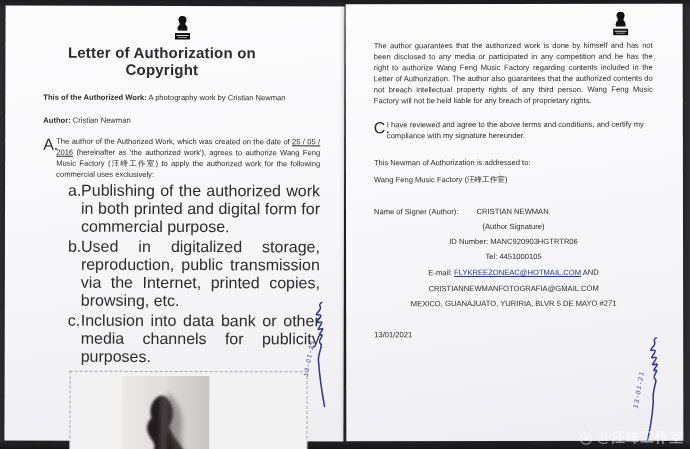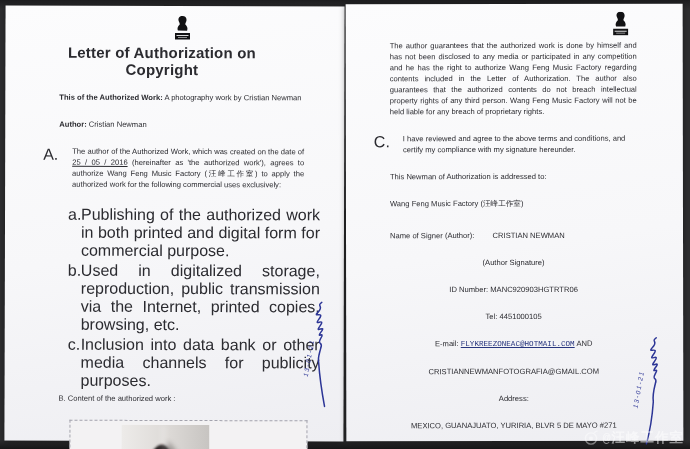--- a/index.html
+++ b/index.html
@@ -14,21 +14,21 @@
     box-shadow:0 1px 6px rgba(0,0,0,.45);
   }
   .page.left{left:5px;top:6px;width:339px;height:435px;transform:rotate(.15deg);}
   .page.right{left:346px;top:4px;width:337px;height:437px;transform:rotate(-.1deg);}
   .inner{position:absolute;inset:0;}
   .page.left .inner{padding:8px 24px 0 38px;}
   .page.right .inner{padding:24px 30px 0 28px;}
   .logo{display:block;width:16px;height:24px;margin:2px auto 2px;}
   .logo.corner{position:absolute;top:8px;right:54px;margin:0;}
   h1.doc-title{font-size:15px;font-weight:bold;text-align:center;margin:4px 40px 14px 0;letter-spacing:.2px;}
-  p,.line{font-size:7.6px;line-height:1.45;margin:16px;}
+  p,.line{font-size:7.6px;line-height:1.45;margin:0;}
   b{font-weight:bold;}
   .gap10{margin-top:10px;}
   .underline{text-decoration:underline;}
   .clause{position:relative;padding-left:13px;margin-top:10px;text-align:justify;}
   .clause .marker{position:absolute;left:0;top:0;}
   .sublist{margin-left:12px;}
   .subitem{position:relative;padding-left:13px;margin-top:2px;text-align:justify;}
   .subitem .marker{position:absolute;left:0;top:0;}
   .clause-b{margin-top:3px;}
   .photo-box{
@@ -41,25 +41,25 @@
   .signature.sig-right{right:12px;top:330px;}
   .signature svg{position:absolute;top:0;left:6px;width:30px;height:112px;}
   .hand-date{
     position:absolute;left:-8px;top:58px;transform:rotate(-80deg);transform-origin:center;
     font-size:6.5px;font-style:italic;letter-spacing:1.5px;color:#2c3596;white-space:nowrap;
   }
   .addr-block{margin-top:16px;}
   .rline{margin-top:4px;text-align:center;}
   .signer-row{margin-top:21px;}
   .signer-row .value{margin-left:16px;}
-  .email-link{color:#27357e;text-decoration:underline;font-family:Liberation Mono, monospace;}
+  .email-link{color:#27357e;text-decoration:underline;}
   .final-date{margin-top:20px;}
   .watermark{
     position:absolute;right:6px;bottom:2px;display:flex;align-items:center;gap:3px;
-    color:rgba(255,255,255,.52);font-size:13.5px;font-weight:bold;letter-spacing:1px;font-family:Liberation Mono, monospace;
+    color:rgba(255,255,255,.52);font-size:13.5px;font-weight:bold;letter-spacing:1px;
   }
   .watermark svg{width:16px;height:16px;opacity:.8;}
 </style>
 </head>
 <body>
 
 <section class="page left">
   <div class="inner">
 
     <svg class="logo" viewBox="0 0 16 24">
@@ -95,21 +95,20 @@
           <span class="marker">b.</span>
           <span>Used in digitalized storage, reproduction, public transmission via the Internet, printed copies, browsing, etc.</span>
         </div>
         <div class="subitem">
           <span class="marker">c.</span>
           <span>Inclusion into data bank or other media channels for publicity purposes.</span>
         </div>
       </div>
     </div>
 
-    <p class="clause-b">B. Content of the authorized work :</p>
 
     <div class="photo-box">
       <svg class="portrait" viewBox="0 0 88 117" preserveAspectRatio="none">
         <defs>
           <linearGradient id="pbg" x1="0" y1="0" x2="1" y2="0">
             <stop offset="0" stop-color="#edebe9"></stop>
             <stop offset="0.55" stop-color="#dcd9d6"></stop>
             <stop offset="1" stop-color="#c7c4c1"></stop>
           </linearGradient>
           <filter id="soft" x="-20%" y="-20%" width="140%" height="140%">
@@ -163,21 +162,20 @@
     <p class="rline">ID Number: MANC920903HGTRTR06</p>
     <p class="rline">Tel: 4451000105</p>
 
     <p class="rline" style="margin-top:5px;">
       <span>E-mail:</span>
       <span class="email-link">FLYKREEZONEAC@HOTMAIL.COM</span>
       <span>AND</span>
     </p>
     <p class="rline" style="margin-top:5px;">CRISTIANNEWMANFOTOGRAFIA@GMAIL.COM</p>
 
-    <p class="rline">Address:</p>
     <p class="rline">MEXICO, GUANAJUATO, YURIRIA, BLVR 5 DE MAYO #271</p>
 
     <p class="final-date">13/01/2021</p>
   </div>
 
   <div class="signature sig-right">
     <svg viewBox="0 0 30 112">
       <path d="M19,4 C13,8 22,7 15,14 C9,20 23,12 16,21 C10,29 24,18 17,28 C11,36 25,25 18,34 C13,41 23,32 18,40 C14,47 21,43 18,50 C16,58 15,62 16,68 C15,82 13,96 9,110" stroke="#2c3596" stroke-width="1.5" fill="none" stroke-linecap="round"></path>
     </svg>
     <span class="hand-date" style="left:-12px;top:52px;">13-01-21</span>

